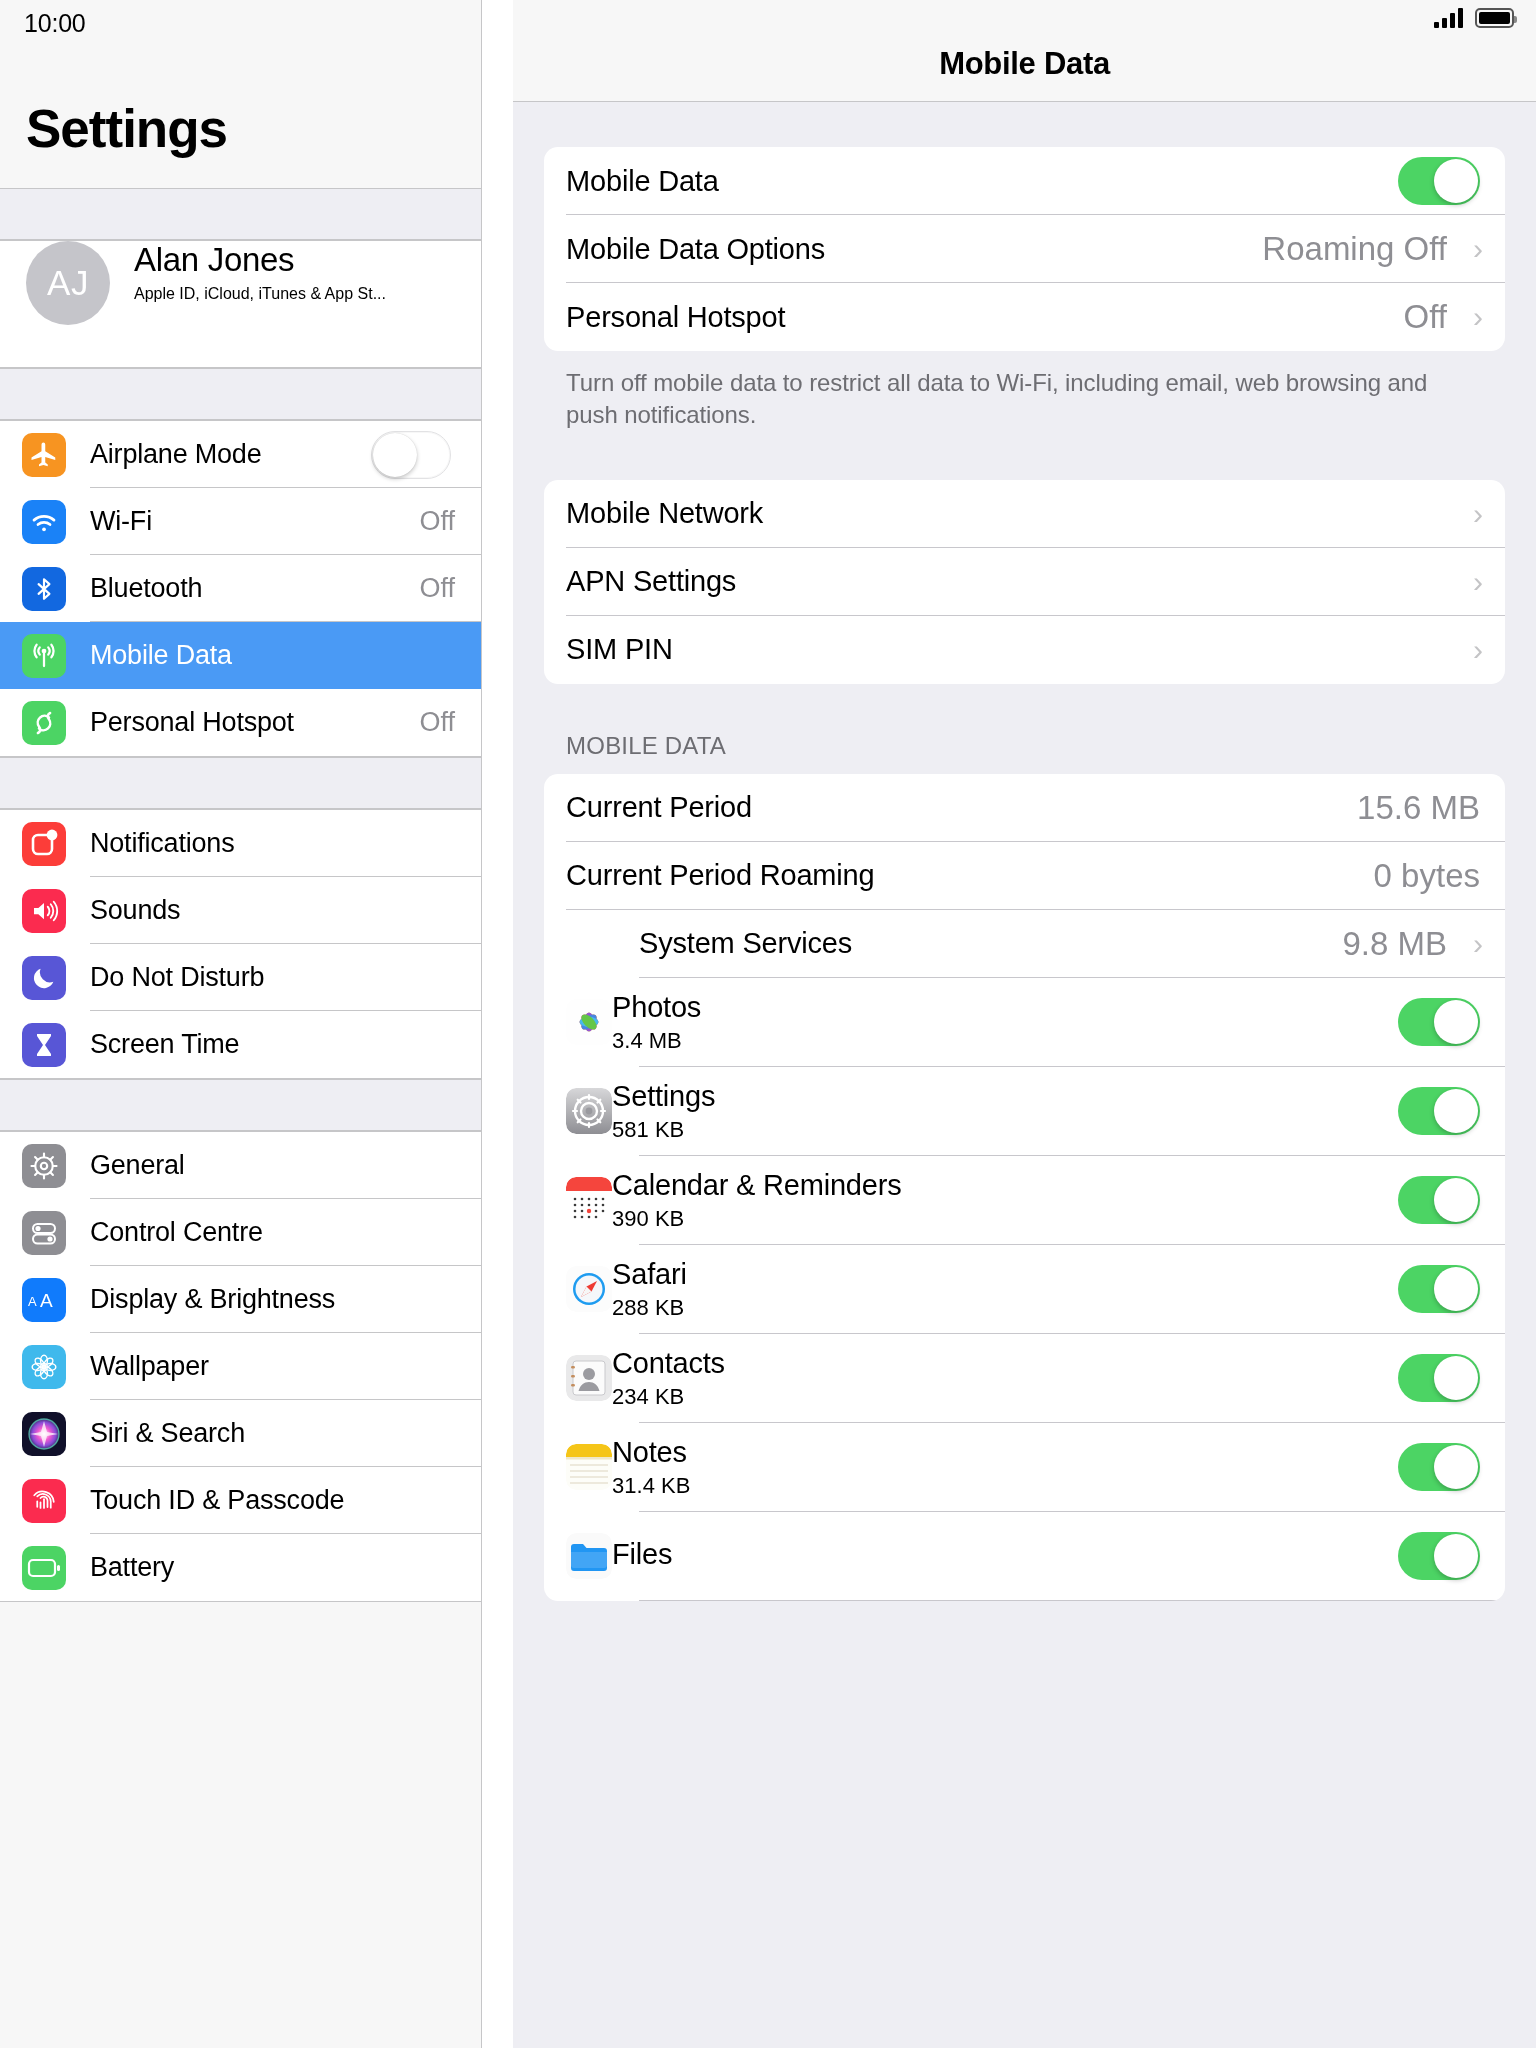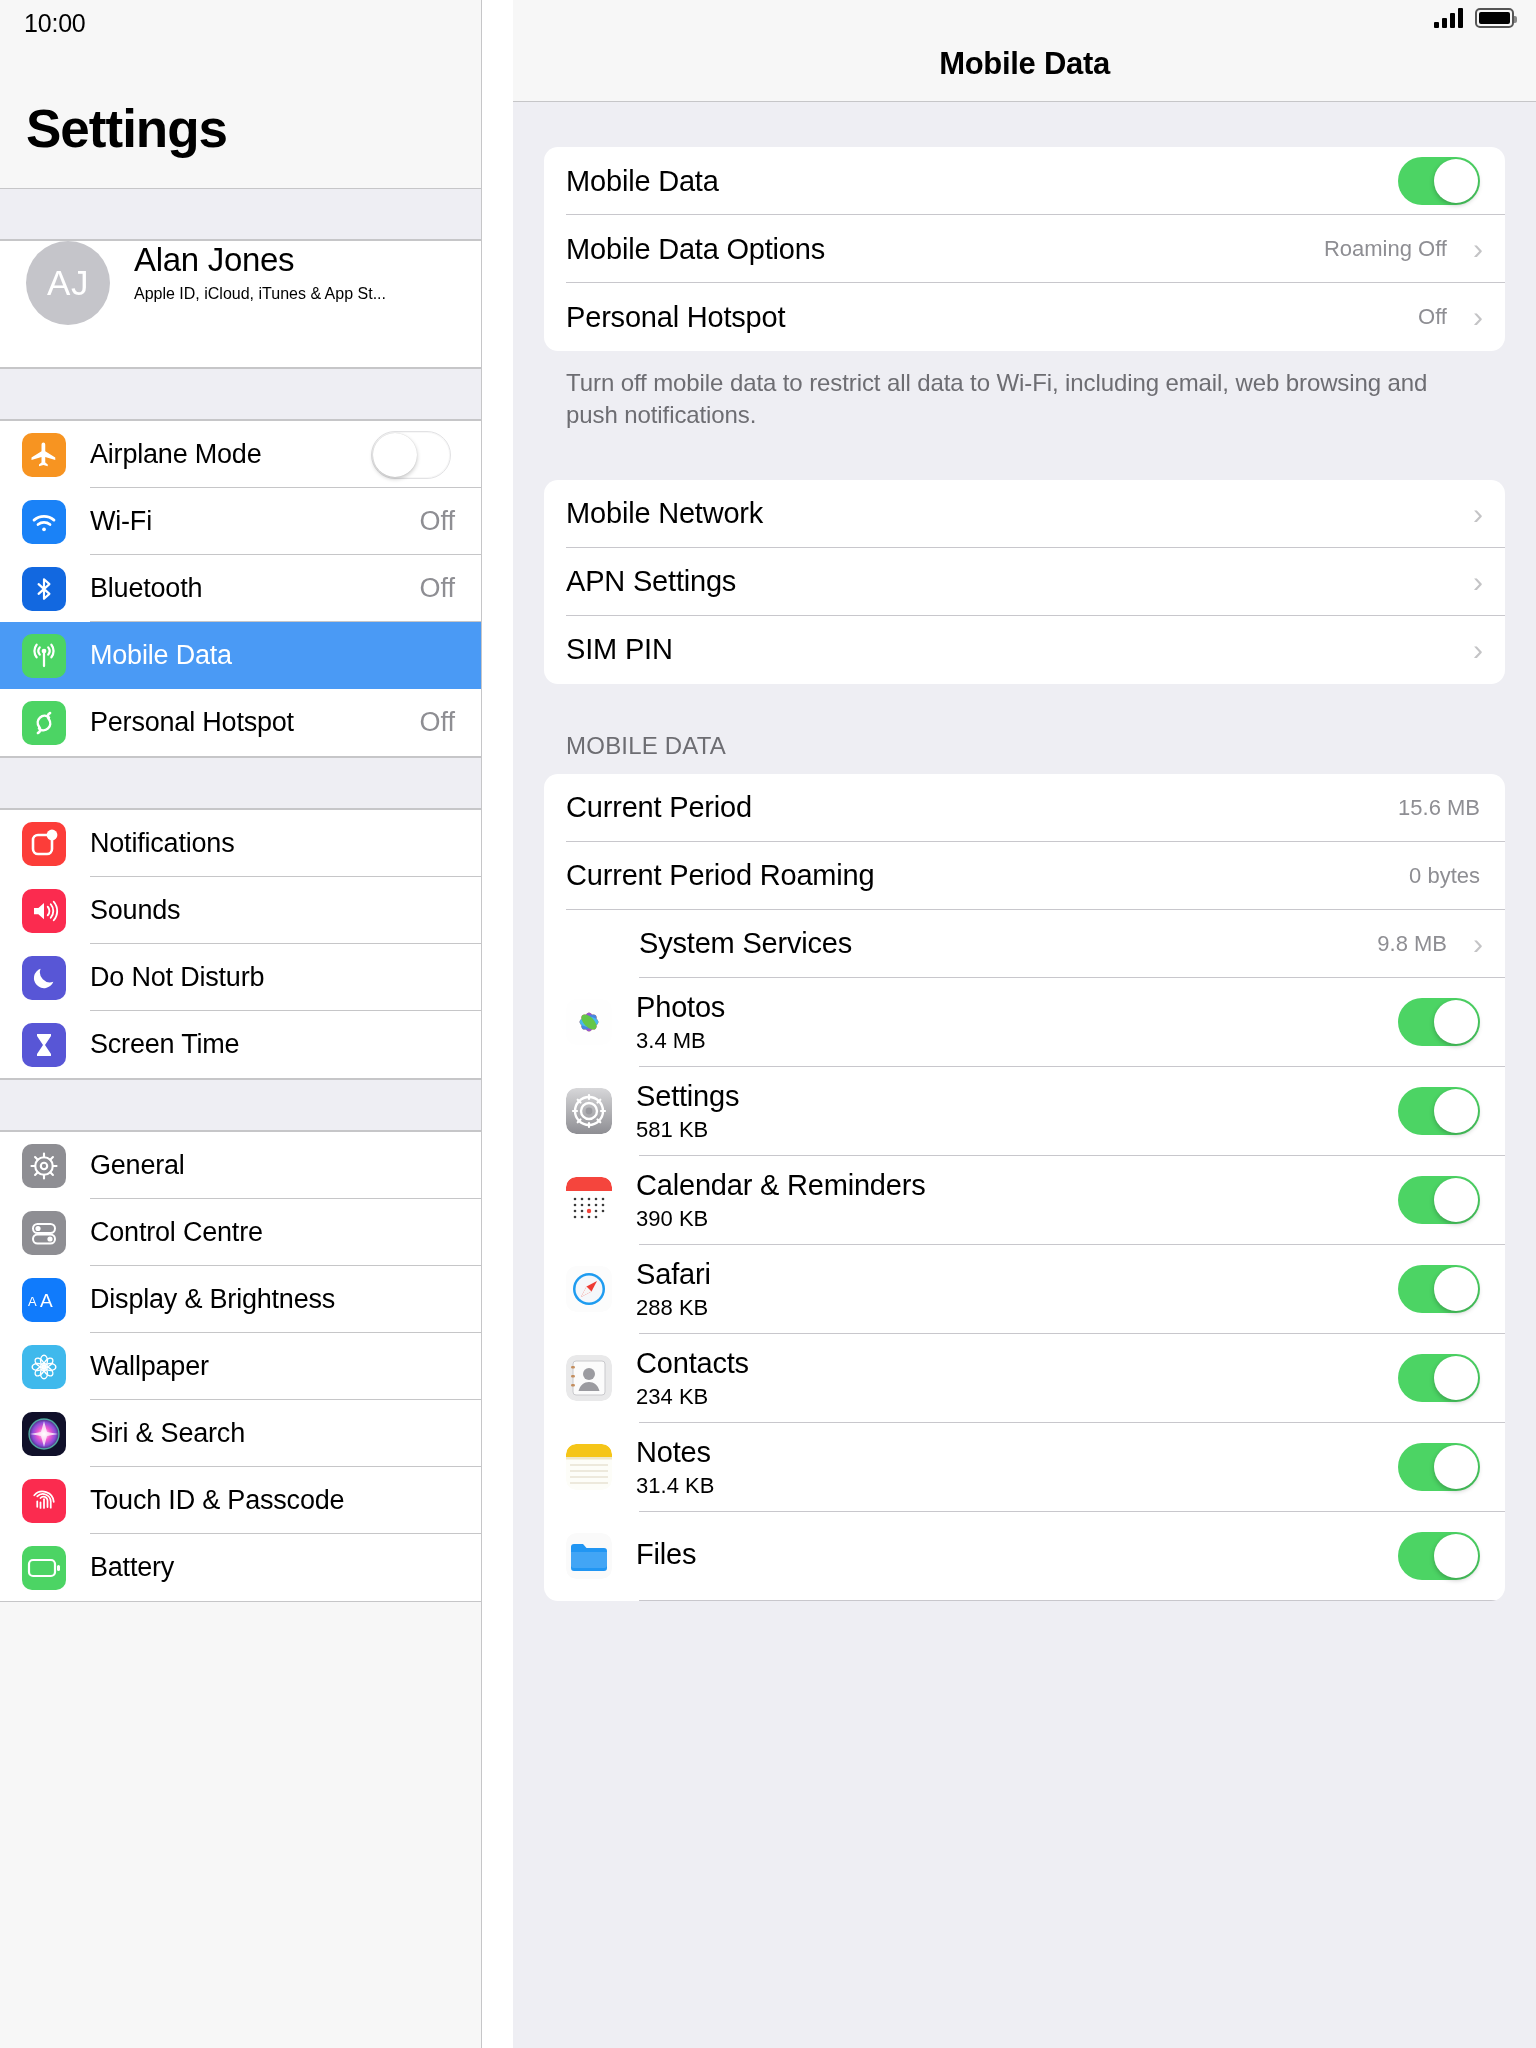--- a/index.html
+++ b/index.html
@@ -131,21 +131,21 @@
   }
   .card.tight { margin-top: 14px; }
   .row {
     display: flex; align-items: center;
     min-height: 68px; padding: 0 0 0 22px;
     position: relative;
   }
   .row-sep { position: absolute; left: 22px; right: 0; bottom: 0; height: 1px; background: #c8c7cc; }
   .row-label { font-size: 29px; color: #000; letter-spacing: -0.2px; flex: 1; }
   .row-label.indent { padding-left: 73px; }
-  .row-value { font-size: 22px; color: #8e8e93; margin-right: 10px; }
+  .row-value { font-size: 33px; color: #8e8e93; margin-right: 10px; }
   .chev {
     width: 26px; margin-right: 22px; flex: none;
     color: #c4c4c6; font-size: 30px; line-height: 1; text-align: right;
   }
 
   .footnote {
     font-size: 24px; color: #6d6d72; line-height: 1.35;
     padding: 16px 22px 0 22px; letter-spacing: -0.1px;
   }
   .section-head {
@@ -160,21 +160,21 @@
   }
   .toggle .knob {
     position: absolute; top: 2px; right: 2px;
     width: 44px; height: 44px; border-radius: 50%; background: #fff;
     box-shadow: 0 2px 5px rgba(0,0,0,0.25);
   }
 
   
   .app-row { display: flex; align-items: center; min-height: 89px; padding-left: 22px; position: relative; }
   .app-icon { width: 46px; height: 46px; border-radius: 10px; flex: none; overflow: hidden; position: relative; }
-  .app-text { margin-left: 24px; flex: 1; }
+  .app-text { flex: 1; }
   .app-name { font-size: 29px; color: #000; letter-spacing: -0.2px; }
   .app-size { font-size: 22px; color: #000; margin-top: 4px; }
   .app-row .row-sep { left: 95px; }
 
   svg { display: block; }
 </style>
 </head>
 <body>
 
 <div class="screen">

